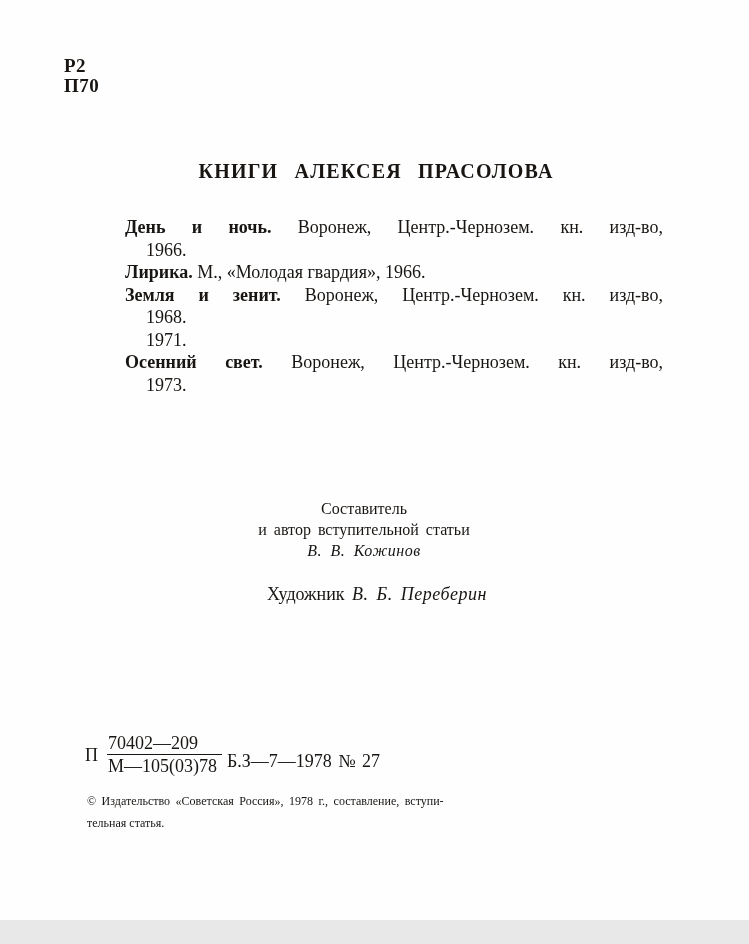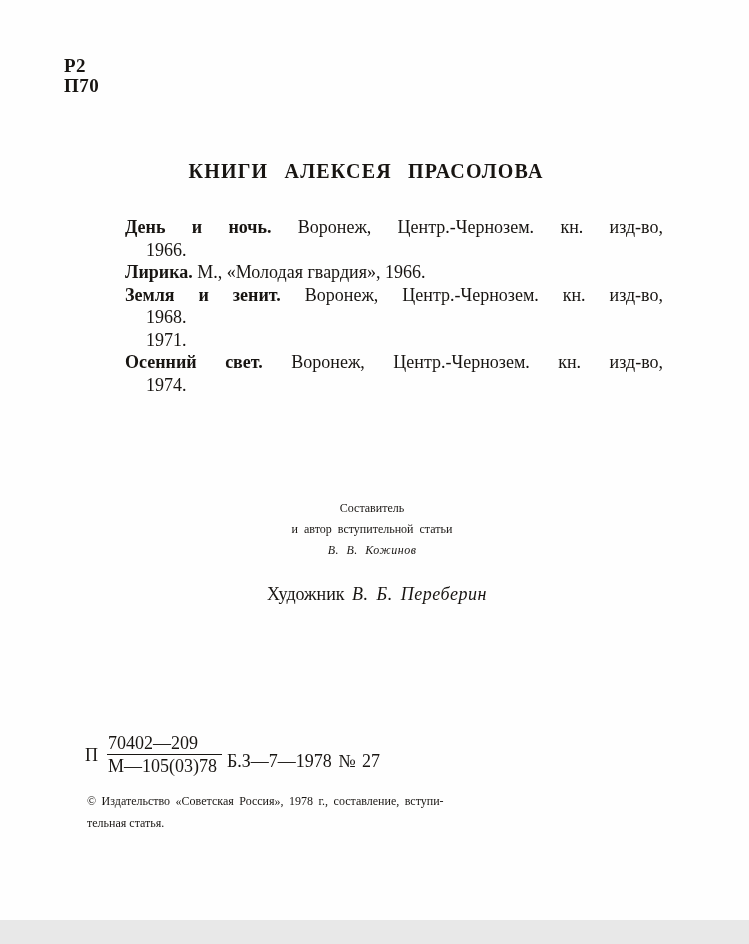--- a/index.html
+++ b/index.html
@@ -22,21 +22,21 @@
     top: 56px;
     font-size: 19px;
     font-weight: 700;
     line-height: 20px;
     letter-spacing: 0.5px;
   }
 
   
   .heading {
     position: absolute;
-    left: 366px;
+    left: 376px;
     top: 160px;
     transform: translateX(-50%);
     white-space: nowrap;
     font-size: 20px;
     font-weight: 700;
     letter-spacing: 1.2px;
     word-spacing: 10px;
   }
 
   
@@ -49,25 +49,25 @@
     line-height: 22.5px;
   }
   .book-line1 { text-align: left; }
   .book-line1.justify { text-align: justify; text-align-last: justify; }
   .book-title { font-weight: 700; }
   .book-year { padding-left: 21px; }
 
   
   .compiler {
     position: absolute;
-    left: 372px;
+    left: 364px;
     top: 498px;
     transform: translateX(-50%);
     text-align: center;
-    font-size: 12px;
+    font-size: 16px;
     line-height: 21px;
     white-space: nowrap;
   }
   .compiler .wide { word-spacing: 3px; }
   .compiler .name { font-style: italic; word-spacing: 4px; letter-spacing: 0.5px; }
 
   
   .artist {
     position: absolute;
     left: 377px;
@@ -136,21 +136,21 @@
       <div class="book-line1 justify"><span class="book-title">Земля и зенит.</span><span class="book-publisher"> Воронеж, Центр.-Чернозем. кн. изд-во,</span></div>
       <div class="book-year">1968.</div>
     </div>
 
     <div class="book-entry">
       <div class="book-year">1971.</div>
     </div>
 
     <div class="book-entry">
       <div class="book-line1 justify"><span class="book-title">Осенний свет.</span><span class="book-publisher"> Воронеж, Центр.-Чернозем. кн. изд-во,</span></div>
-      <div class="book-year">1974.</div>
+      <div class="book-year">1973.</div>
     </div>
   </div>
 
   <div class="compiler">
     <div>Составитель</div>
     <div class="wide">и автор вступительной статьи</div>
     <div class="name">В. В. Кожинов</div>
   </div>
 
   <div class="artist">

